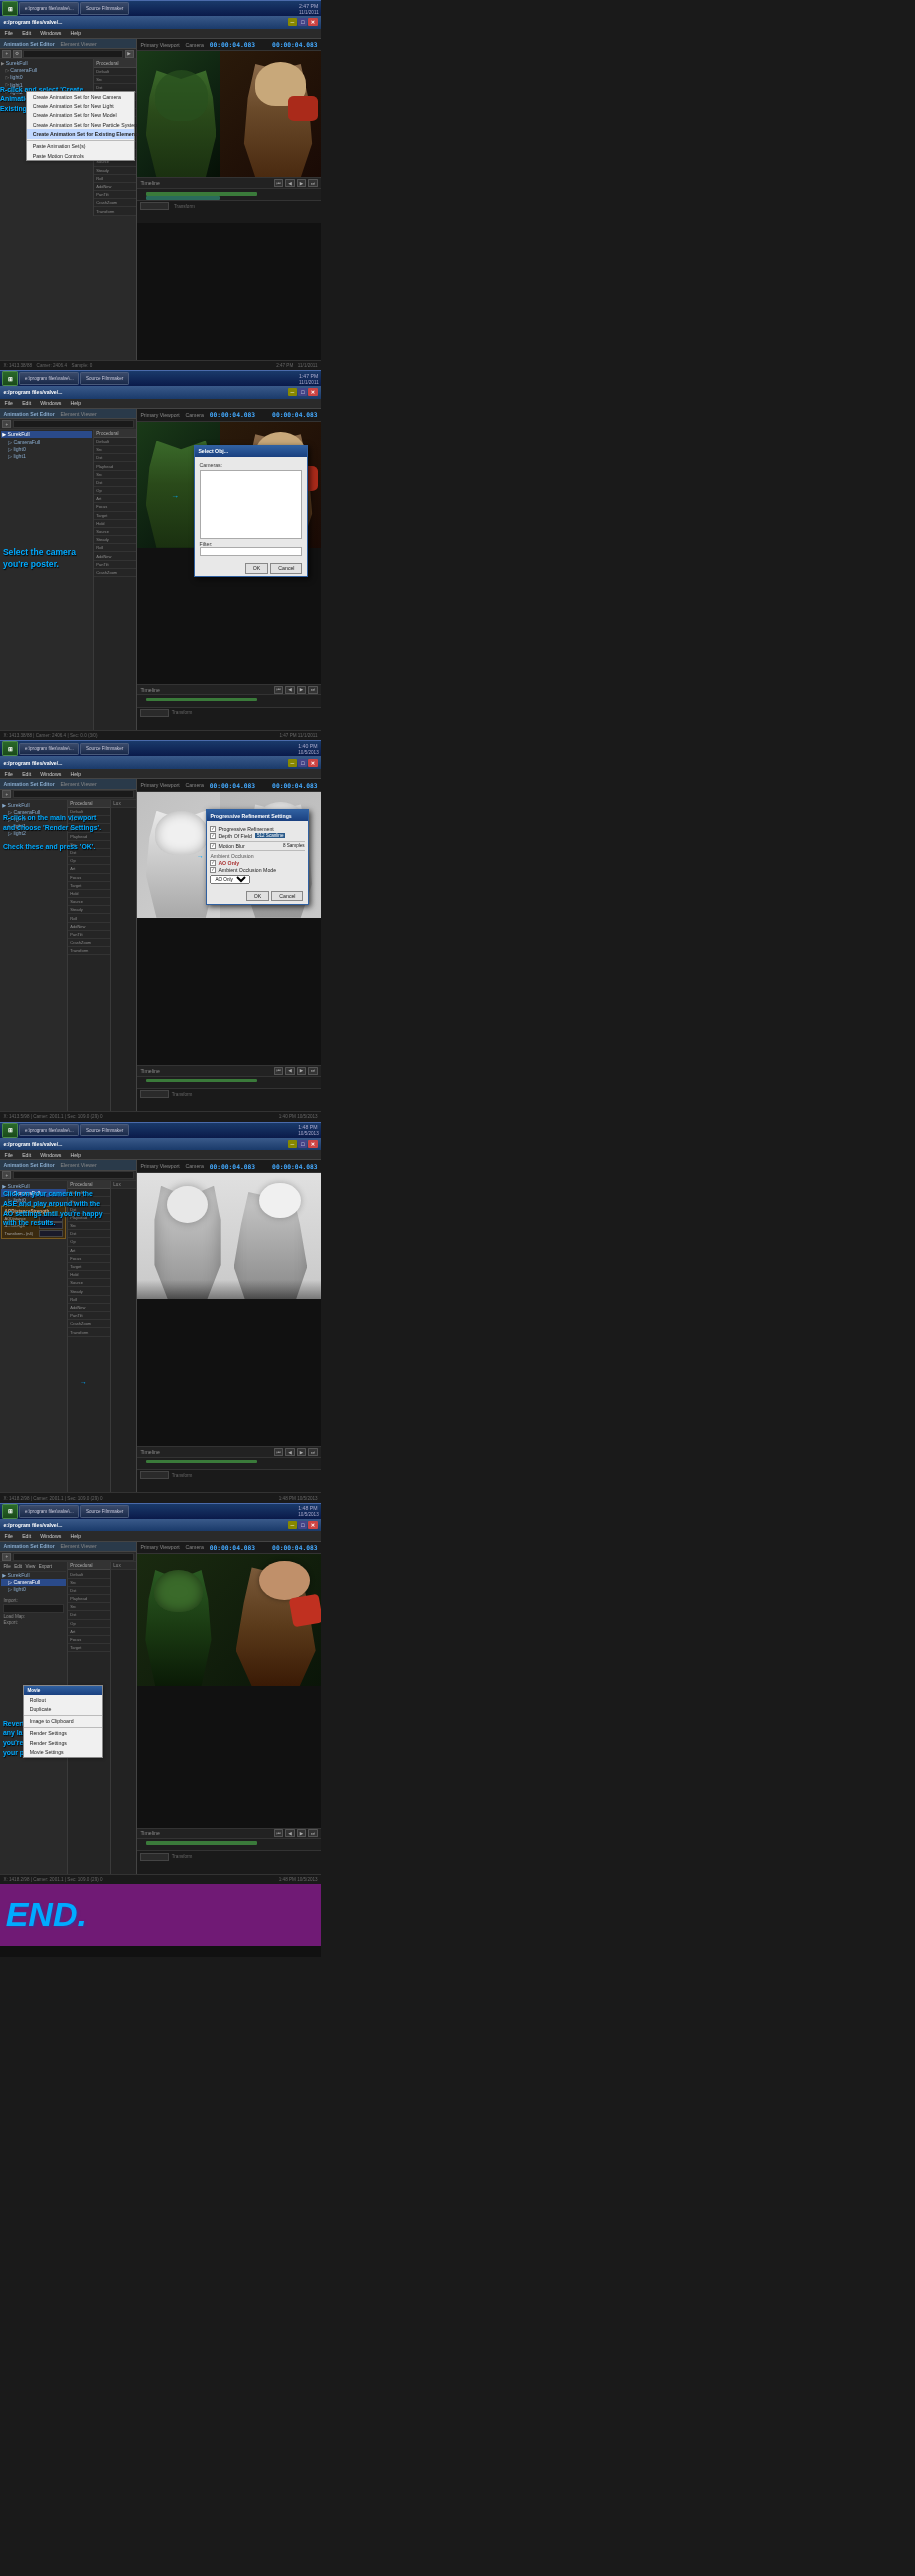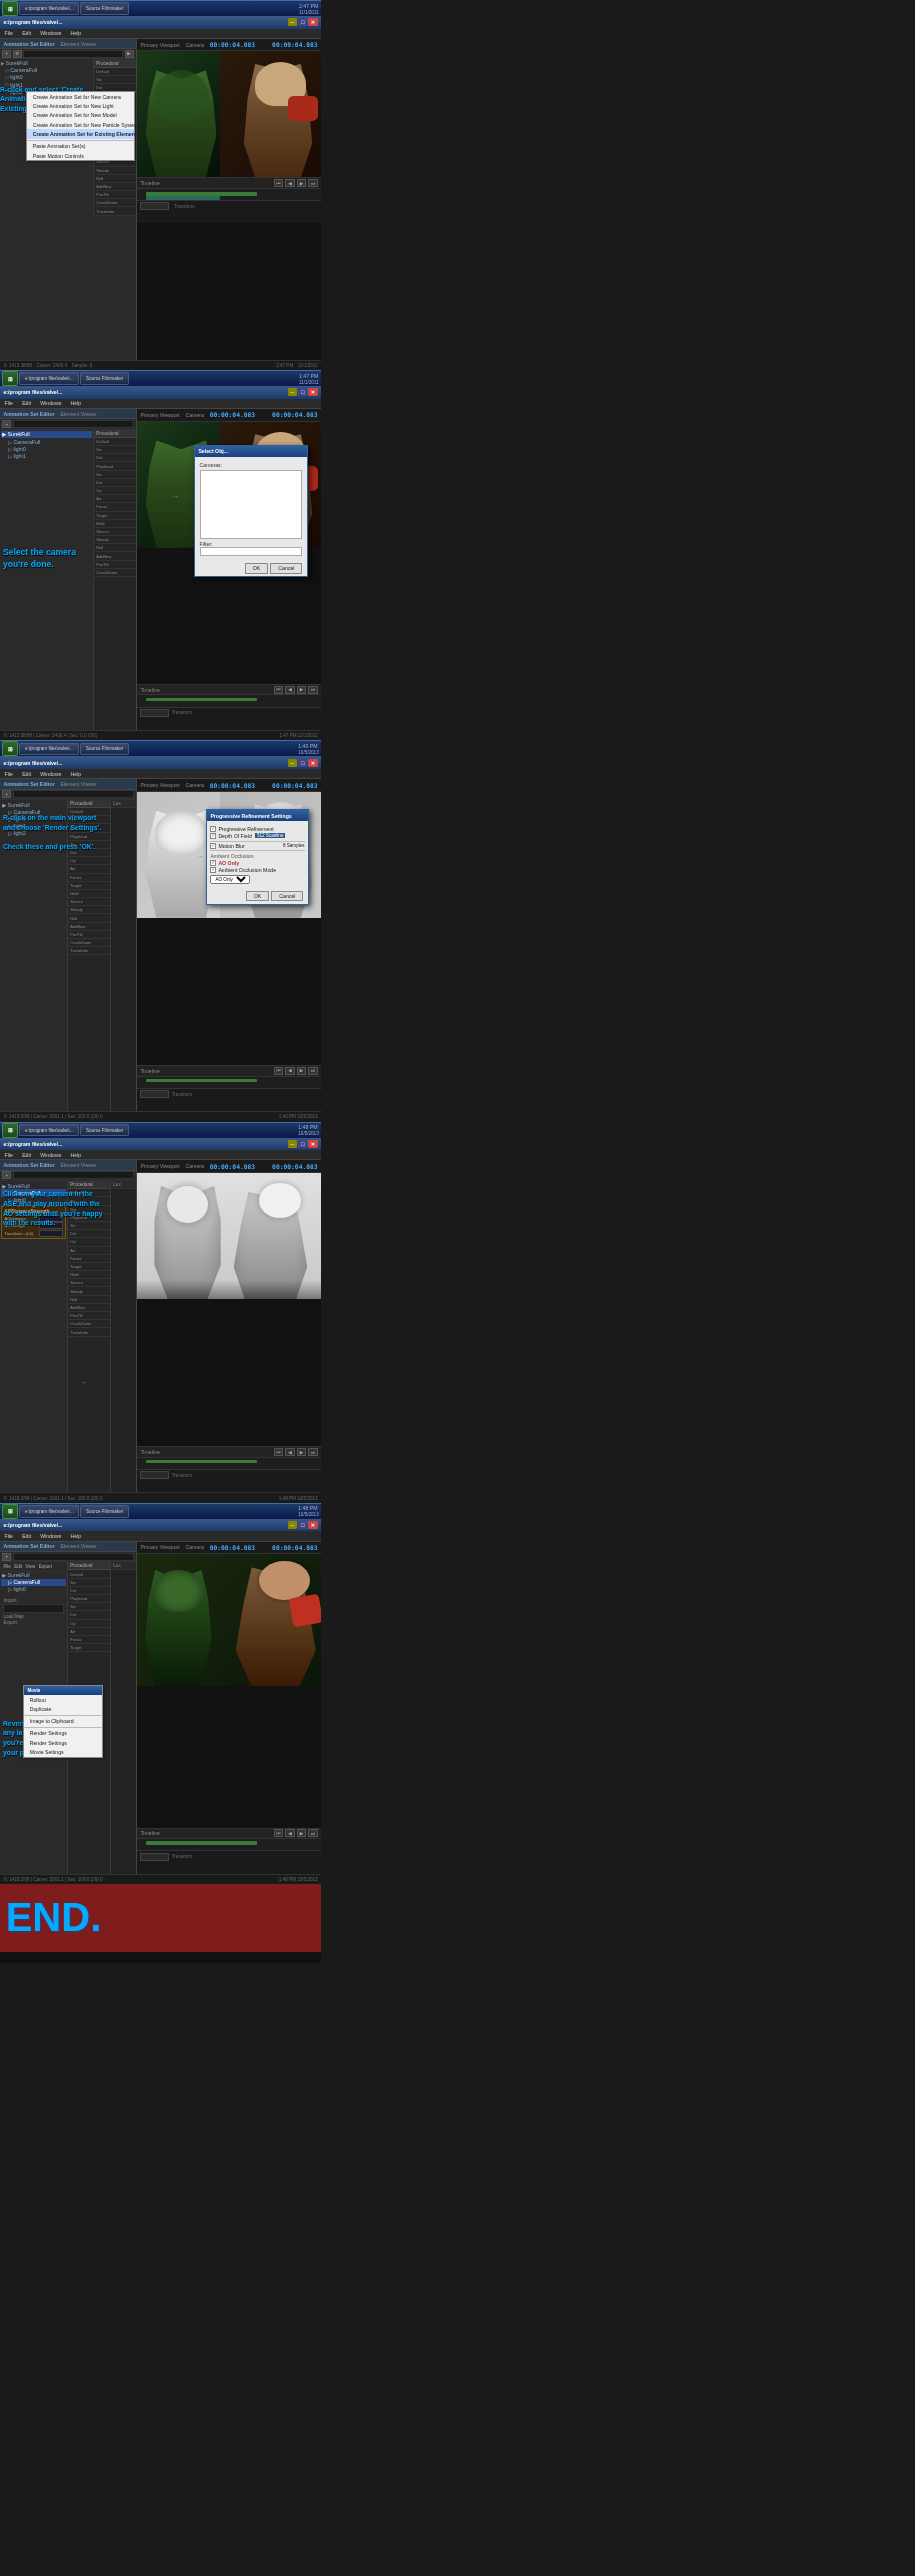--- a/index.html
+++ b/index.html
@@ -387,25 +387,26 @@
       position: absolute;
       background: #e8e8e8;
       border: 1.1px solid #3060a0;
       box-shadow: 1.7px 1.7px 5.7px rgba(0,0,0,0.7);
       z-index: 200;
       width: 103px;
     }
 
     .end-text {
       color: #00aaff;
-      font-size: 40px;
+      font-size: 34px;
       font-weight: 900;
+      font-style: italic;
       padding: 11.4px 11.4px 11.4px 5.7px;
       text-shadow: 1.1px 1.1px 2.3px rgba(0,80,180,0.5);
-      background: #7f1d1d;
+      background: #701a75;
     }
 
     
     .ase-selected {
       background: #2a4a8a;
       color: #fff;
     }
   </style>
 </head>
 <body>
@@ -637,21 +638,21 @@
           <div class="proc-item">Source</div>
           <div class="proc-item">Steady</div>
           <div class="proc-item">Roll</div>
           <div class="proc-item">AddNew</div>
           <div class="proc-item">PanTilt</div>
           <div class="proc-item">CrashZoom</div>
         </div>
       </div>
 
       <div style="position:absolute; left:2.9px; top:137px; color:#00aaff; font-size:8.6px; font-weight:bold; line-height:1.4; width:97px; text-shadow:0.6px 0.6px 1.1px black; z-index:5;">
-        Select the camera you're done.
+        Select the camera you're poster.
       </div>
     </div>
 
     <div class="right-panel">
       <div class="viewport-header">
         <span class="viewport-label">Primary Viewport</span>
         <span class="viewport-label">Camera</span>
         <span class="viewport-time">00:00:04.083</span>
         <span class="viewport-time-right">00:00:04.083</span>
       </div>

